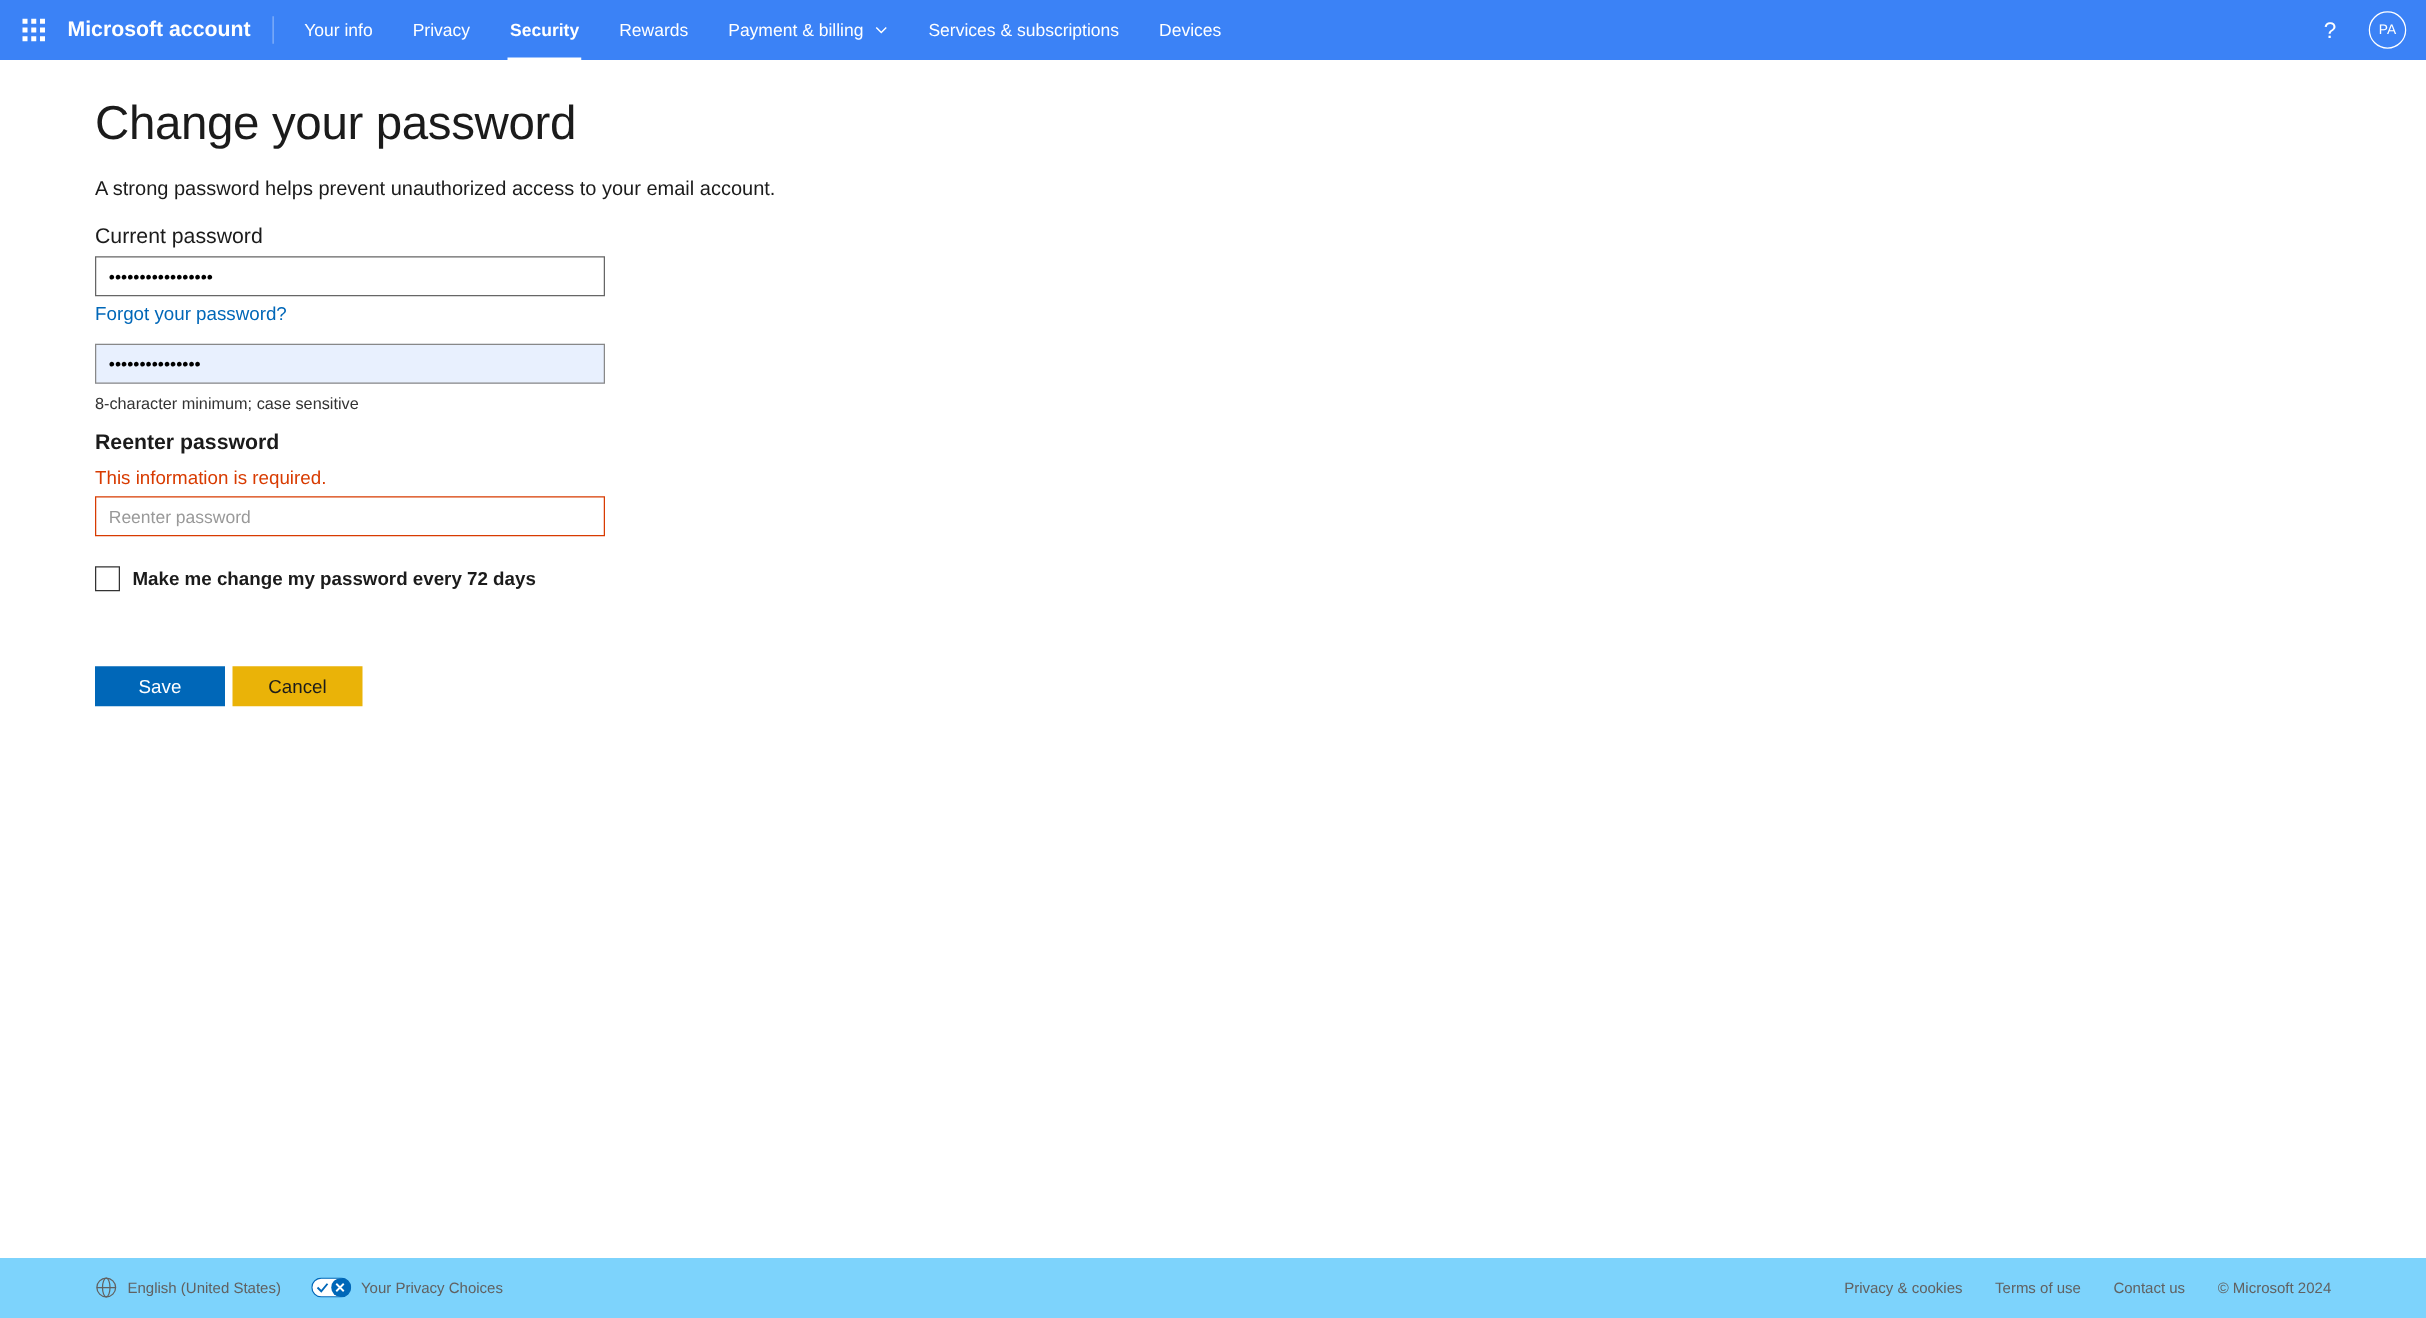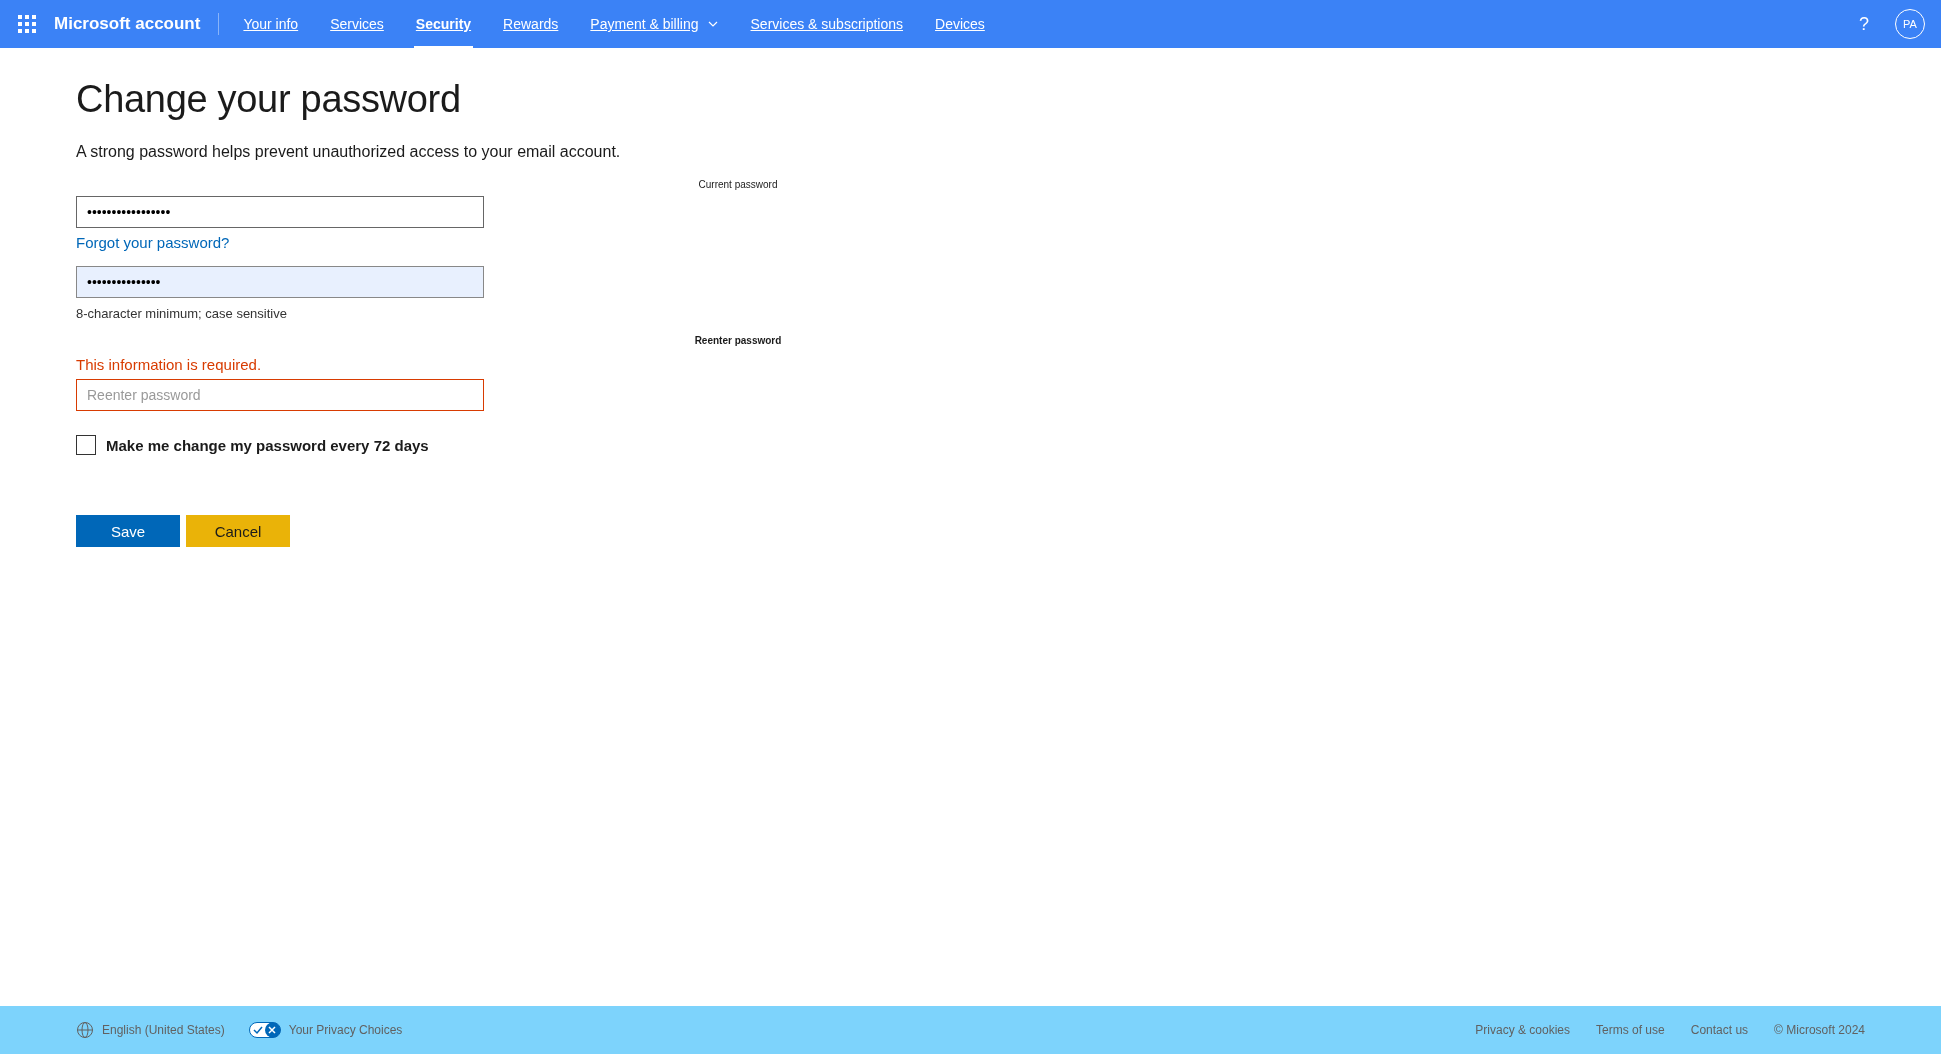--- a/index.html
+++ b/index.html
@@ -39,21 +39,20 @@
       height: 22px;
       display: flex;
       align-items: center;
       cursor: pointer;
     }
     .nav {
       display: flex;
       align-items: flex-start;
       margin-left: 8px;
       height: 48px;
-      text-decoration: underline;
     }
     .nav-item {
       padding: 0 16px;
       font-size: 14px;
       height: 48px;
       display: flex;
       align-items: center;
       cursor: pointer;
       position: relative;
     }
@@ -107,24 +106,23 @@
       letter-spacing: -0.3px;
     }
     .subtitle {
       font-size: 16px;
       margin-bottom: 18px;
     }
     .field-group {
       margin-bottom: 14px;
     }
     .field-label {
-      font-size: 10px;
+      font-size: 17px;
       margin-bottom: 6px;
       display: block;
-      text-align: center;
     }
     .field-label.bold { font-weight: 600; }
     .input {
       width: 408px;
       height: 32px;
       border: 1px solid #666;
       padding: 0 10px;
       font-size: 14px;
       font-family: inherit;
       display: block;
@@ -241,21 +239,21 @@
         <div class="waffle-dot"></div>
         <div class="waffle-dot"></div>
     </div>
   </div>
   <div class="brand">Microsoft account</div>
   <nav class="nav">
     <div class="nav-item">
         <span>Your info</span>
       </div>
     <div class="nav-item">
-        <span>Services</span>
+        <span>Privacy</span>
       </div>
     <div class="nav-item active">
         <span>Security</span>
       </div>
     <div class="nav-item">
         <span>Rewards</span>
       </div>
     <div class="nav-item">
       <span>Payment &amp; billing</span>
       <span class="chevron-down">

